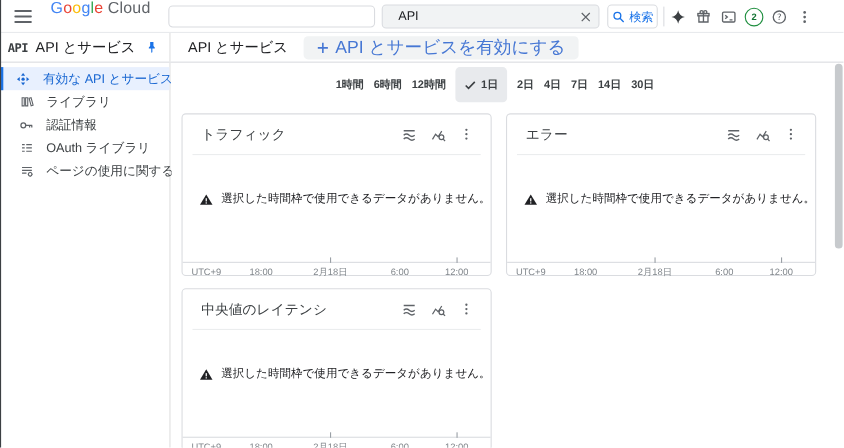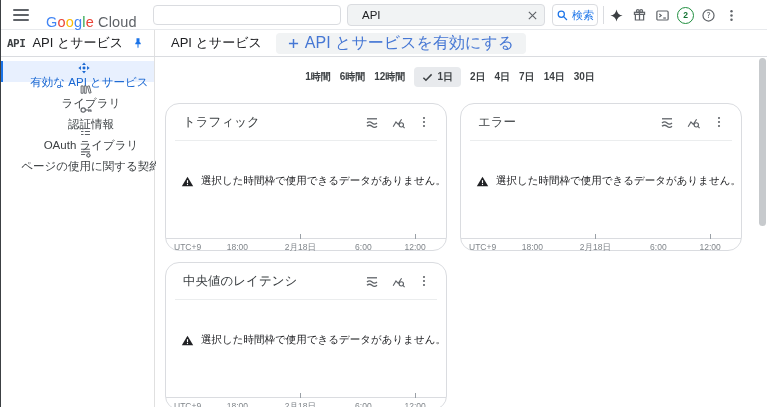--- a/index.html
+++ b/index.html
@@ -7,21 +7,21 @@
   body {
     font-family: "Liberation Sans", "DejaVu Sans", sans-serif;
     background: #fff; color: #3c4043; position: relative;
   }
   .edge { position: absolute; left: 0; top: 0; width: 1px; height: 407px; background: #3c4043; z-index: 50; }
 
   
   .topbar { position: absolute; left: 0; top: 0; width: 767px; height: 30px; background: #fff; border-bottom: 1px solid #e8eaed; z-index: 10; }
   .hamburger { position: absolute; left: 13px; top: 9px; width: 16px; height: 12px; display: flex; flex-direction: column; justify-content: space-between; cursor: pointer; }
   .hamburger span { display: block; height: 1.7px; background: #5f6368; border-radius: 1px; }
-  .logo { position: absolute; left: 46px; top: 0; height: 30px; display: flex; align-items: flex-end; font-size: 14.5px; letter-spacing: .2px; cursor: pointer; }
+  .logo { position: absolute; left: 46px; top: 0; height: 30px; display: flex; align-items: flex-start; font-size: 14.5px; letter-spacing: .2px; cursor: pointer; }
   .gword span { font-weight: 500; }
   .cword { color: #5f6368; margin-left: 4px; }
   .project-box { position: absolute; left: 153px; top: 5px; width: 188px; height: 20px; border: 1px solid #dadce0; border-radius: 4px; background: #fff; cursor: pointer; }
   .search-wrap { position: absolute; left: 347px; top: 4px; width: 198px; height: 22px; background: #f1f3f4; border: 1px solid #dadce0; border-radius: 4px; display: flex; align-items: center; }
   .search-input { flex: 1; border: none; outline: none; background: transparent; font-size: 11.5px; color: #202124; padding: 0 4px 0 14px; font-family: inherit; }
   .clear-btn { width: 20px; height: 20px; display: flex; align-items: center; justify-content: center; cursor: pointer; margin-right: 2px; }
   .search-btn { position: absolute; left: 552px; top: 4px; width: 46px; height: 22px; background: #fff; border: 1px solid #dadce0; border-radius: 4px; display: flex; align-items: center; justify-content: center; gap: 3px; cursor: pointer; }
   .search-btn span { font-size: 11px; color: #1a73e8; }
   .tb-divider { position: absolute; left: 603px; top: 6px; width: 1px; height: 18px; background: #dadce0; }
   .tb-icons { position: absolute; left: 608px; top: 0; height: 30px; display: flex; align-items: center; gap: 6px; }
@@ -35,35 +35,35 @@
   .api-logo { font-family: "DejaVu Sans Mono", "Liberation Mono", monospace; font-weight: bold; font-size: 11px; color: #3c4043; letter-spacing: -0.5px; }
   .api-title { font-size: 13px; color: #202124; margin-left: 7px; white-space: nowrap; }
   .pin { margin-left: auto; margin-right: 10px; cursor: pointer; display: flex; }
   .sh-right { flex: 1; display: flex; align-items: center; padding-left: 16px; }
   .page-title { font-size: 13px; color: #202124; white-space: nowrap; }
   .enable-btn { margin-left: 14px; height: 21px; padding: 0 12px; background: #f1f3f4; border: none; border-radius: 4px; display: flex; align-items: center; gap: 6px; cursor: pointer; }
   .enable-btn span { font-size: 16px; color: #4677d4; white-space: nowrap; }
 
   
   .sidebar { position: absolute; left: 0; top: 57px; width: 155px; bottom: 0; background: #fff; border-right: 1px solid #e0e0e0; padding-top: 4px; }
-  .side-item { height: 21px; display: flex; align-items: center; padding-left: 14px; cursor: pointer; border-left: 3px solid transparent; flex-direction: column; }
+  .side-item { height: 21px; display: flex; align-items: center; padding-left: 14px; cursor: pointer; border-left: 3px solid transparent; }
   .side-item .s-icon { width: 14px; height: 14px; display: flex; align-items: center; justify-content: center; flex: none; }
   .side-item .s-label { margin-left: 11px; font-size: 11.5px; color: #3c4043; white-space: nowrap; }
   .side-item.selected { background: #e8f0fe; border-left-color: #1a73e8; padding-left: 11px; }
   .side-item.selected .s-label { color: #1967d2; }
 
   
   .main { position: absolute; left: 156px; top: 57px; right: 0; bottom: 0; background: #fff; }
   .time-range { margin: 10px 23px 0 0; height: 20px; display: flex; justify-content: center; align-items: center; gap: 9px; }
   .tr-opt { font-size: 10px; font-weight: bold; color: #3c4043; cursor: pointer; white-space: nowrap; }
-  .tr-chip { height: 20px; padding: 0 8px; background: #e8eaed; border-radius: 4px; display: flex; align-items: center; gap: 4px; cursor: pointer; }
+  .tr-chip { height: 32px; padding: 0 8px; background: #e8eaed; border-radius: 4px; display: flex; align-items: center; gap: 4px; cursor: pointer; }
   .tr-chip .tr-opt { cursor: inherit; }
 
   .cards { padding: 16px 0 0 9px; display: grid; grid-template-columns: 282px 282px; gap: 11px 13px; }
-  .card { position: relative; width: 282px; height: 148px; background: #fff; border: 1px solid #dadce0; border-radius: 14px; }
+  .card { position: relative; width: 282px; height: 148px; background: #fff; border: 1px solid #dadce0; border-radius: 4px; }
   .card-header { height: 36px; padding: 0 14px 0 17px; display: flex; align-items: center; }
   .card-title { flex: 1; font-size: 12.5px; color: #3c4043; white-space: nowrap; }
   .cicon { width: 16px; height: 16px; margin-left: 10px; display: flex; align-items: center; justify-content: center; cursor: pointer; }
   .card-divider { margin: 0 9px; border-top: 1px solid #ebedee; }
   .card-msg { position: absolute; left: 0; right: 0; top: 70px; display: flex; align-items: center; justify-content: flex-end; gap: 7px; }
   .msg-text { font-size: 10.5px; color: #202124; }
   .card-axis { position: absolute; left: 0; right: 0; top: 134px; border-top: 1px solid #dadce0; }
   .card-axis .tick { position: absolute; top: -5px; width: 1px; height: 5px; background: #9aa0a6; }
   .tick.t1 { left: 48%; } .tick.t2 { left: 89%; }
   .ax { position: absolute; top: 3px; font-size: 8.5px; color: #80868b; transform: translateX(-50%); white-space: nowrap; }

